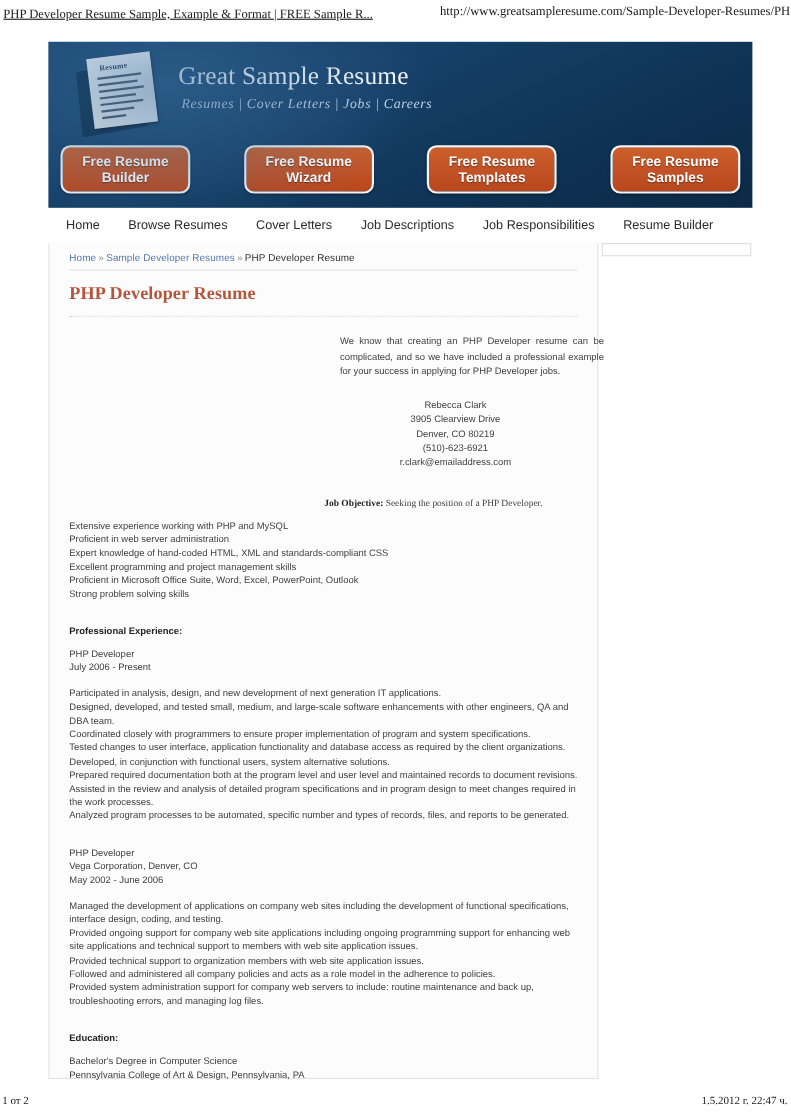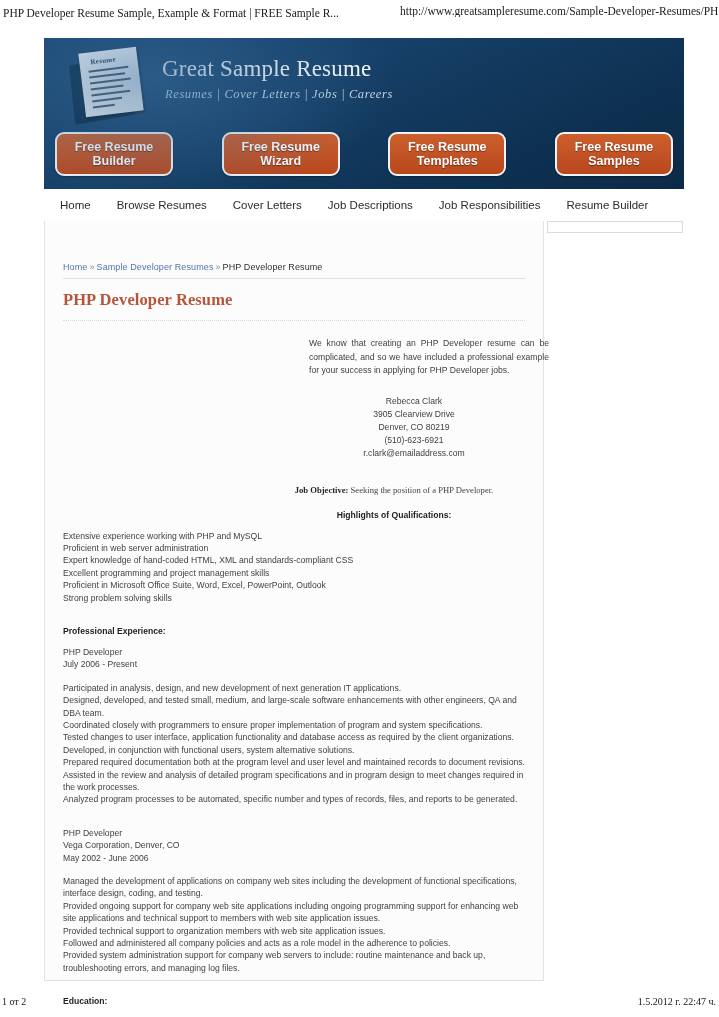--- a/index.html
+++ b/index.html
@@ -21,20 +21,21 @@
     position: absolute;
     top: 0; left: 0;
     width: 635px;
     height: 26px;
     display: flex;
     align-items: center;
     font-family: "Liberation Serif", serif;
     font-size: 11.5px;
     color: #1a1a1a;
     white-space: nowrap;
+    text-decoration: underline;
   }
   .print-header .ph-title {
     padding-left: 3px;
   }
   .print-header .ph-url {
     position: absolute;
     left: 400px;
     top: 5px;
     overflow: hidden;
     width: 318px;
@@ -221,21 +222,20 @@
     border: 1px solid #dcdcdc;
     background: #ffffff;
     box-sizing: border-box;
   }
 
   .breadcrumb {
     padding-top: 8px;
     font-size: 9px;
     color: #3a3a3a;
     letter-spacing: .1px;
-    margin-top: 33px;
   }
   .breadcrumb a { color: #5576ad; text-decoration: none; }
   .breadcrumb .sep { color: #8a8a8a; padding: 0 2px; }
   .breadcrumb .current { color: #2f2f2f; }
 
   .hr-light {
     height: 1px;
     background: #e2e2e2;
     margin: 6px 0 0 0;
   }
@@ -387,21 +387,20 @@
         <div>Denver, CO 80219</div>
         <div>(510)-623-6921</div>
         <div>r.clark@emailaddress.com</div>
       </div>
 
       <div class="objective">
         <b>Job Objective:</b>
         <span>Seeking the position of a PHP Developer.</span>
       </div>
 
-      <div class="highlights-head">Highlights of Qualifications:</div>
 
       <div class="lines">
         <div class="line">Extensive experience working with PHP and MySQL</div>
         <div class="line">Proficient in web server administration</div>
         <div class="line">Expert knowledge of hand-coded HTML, XML and standards-compliant CSS</div>
         <div class="line">Excellent programming and project management skills</div>
         <div class="line">Proficient in Microsoft Office Suite, Word, Excel, PowerPoint, Outlook</div>
         <div class="line">Strong problem solving skills</div>
       </div>
 

